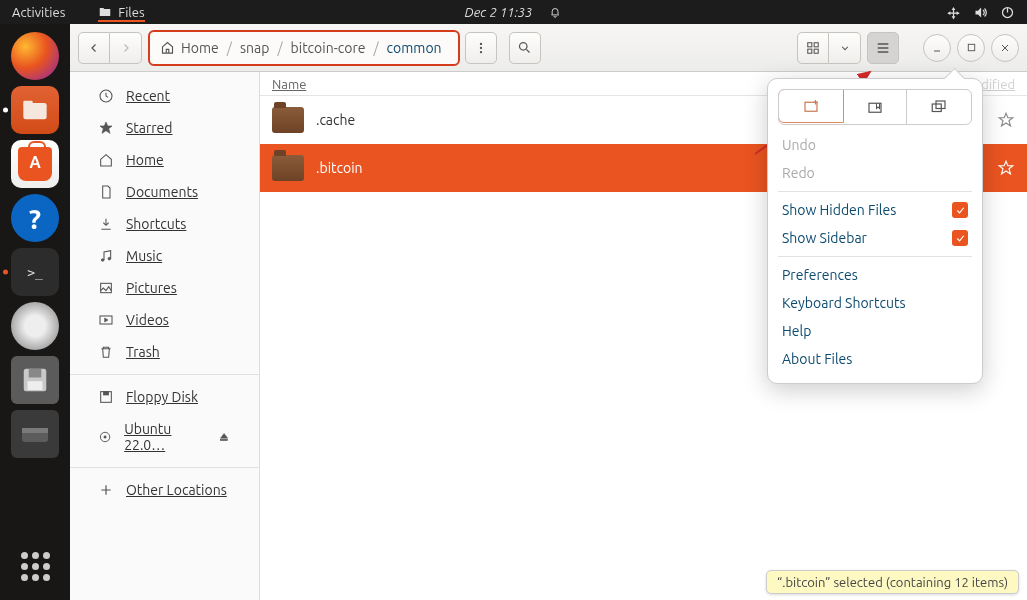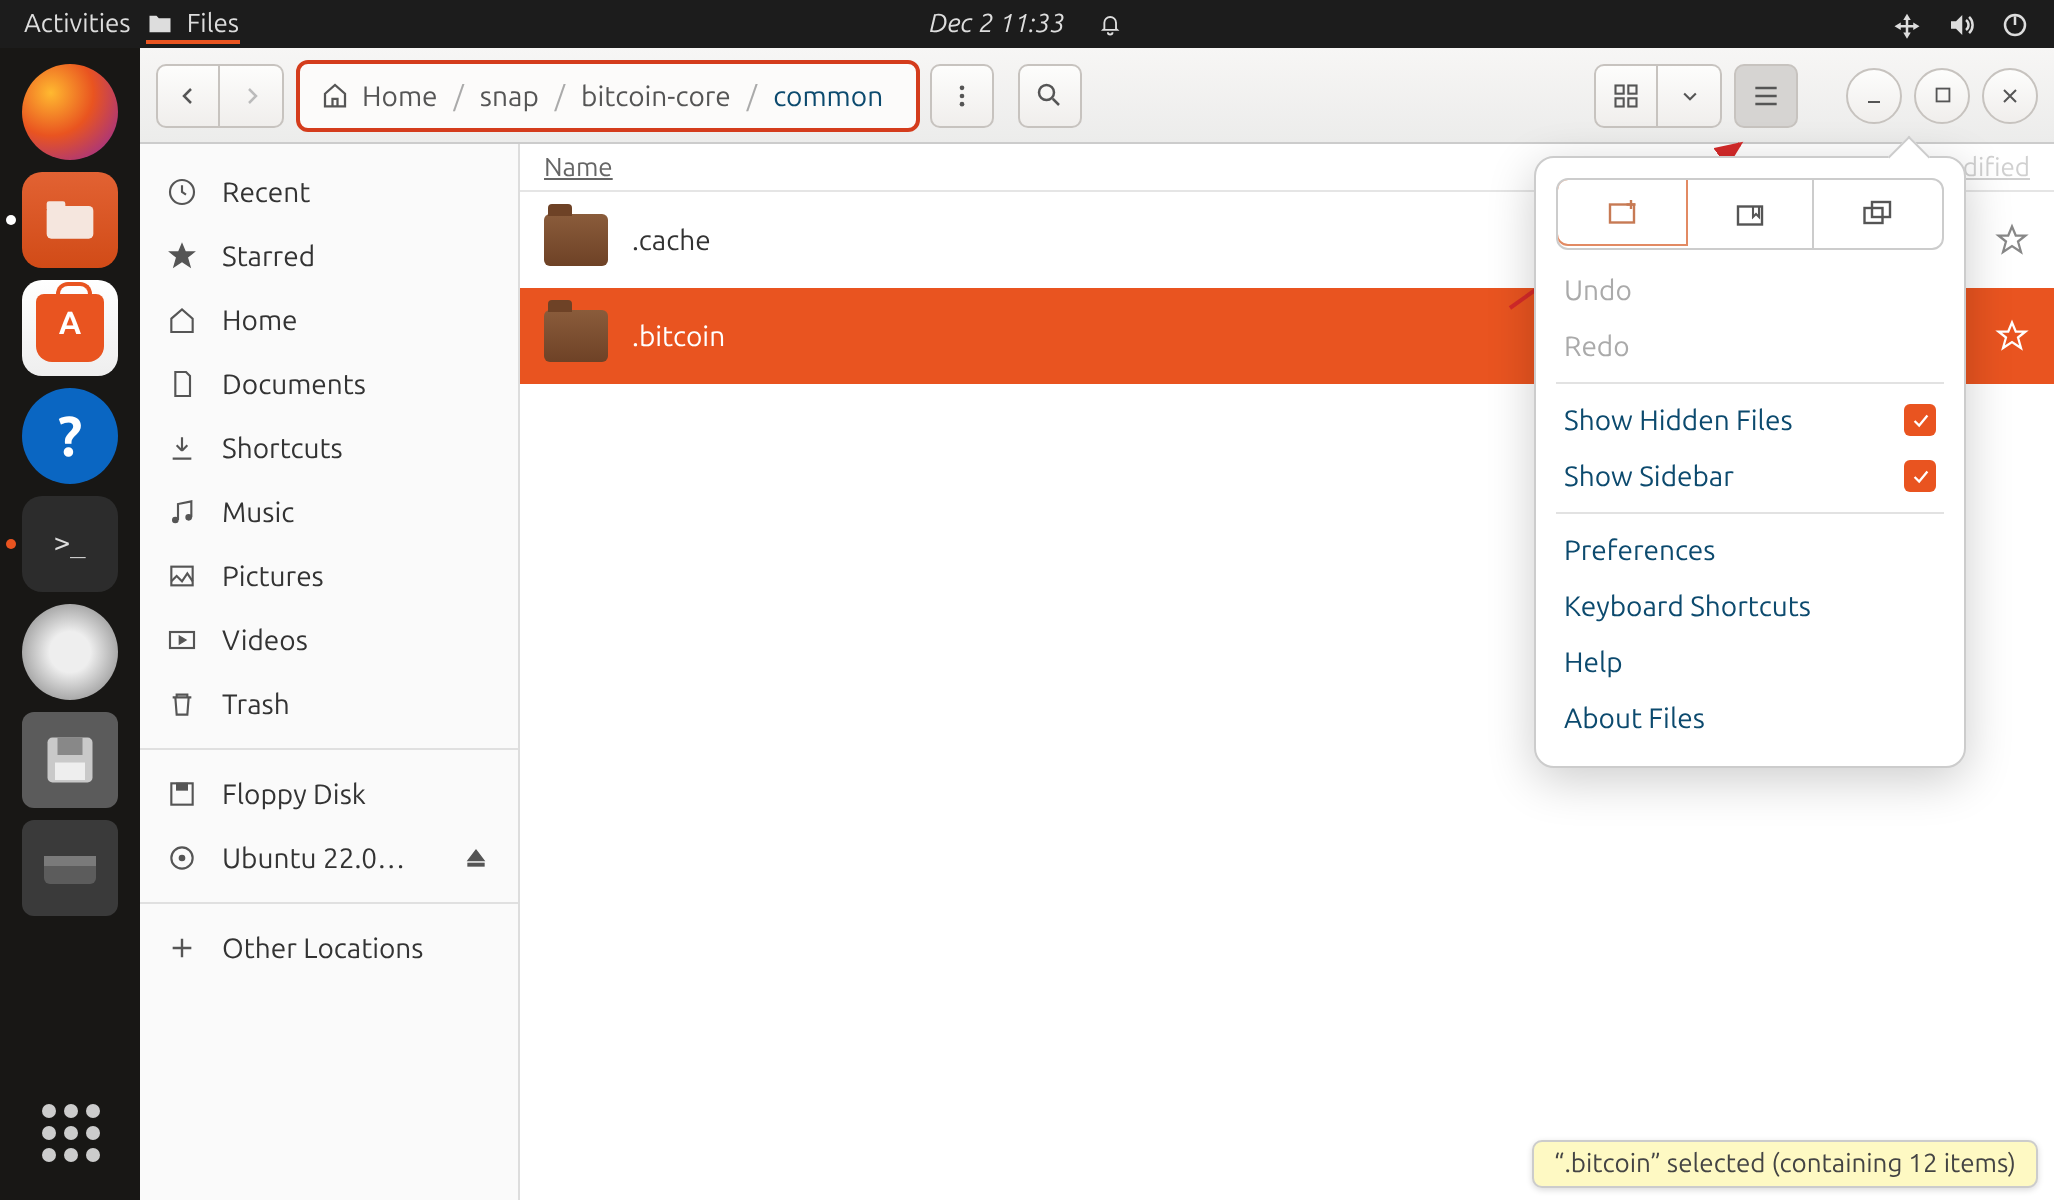--- a/index.html
+++ b/index.html
@@ -1,20 +1,20 @@
 <!DOCTYPE html>
 <html><head>
 <meta charset="utf-8">
 <style>
   * { box-sizing: border-box; margin: 0; padding: 0; font-family: Ubuntu, "Segoe UI", sans-serif; }
   body { width: 1027px; height: 600px; background: #1c1c1c; overflow: hidden; position: relative; font-size: 14px; color: #333; }
 
   
   .topbar { height: 24px; background: #1c1c1c; color: #ddd; display: flex; align-items: center; padding: 0 12px; font-size: 13px; position: relative; }
-  .topbar .left { display: flex; align-items: center; gap: 8px; }
+  .topbar .left { display: flex; align-items: center; gap: 33px; }
   .topbar .center { position: absolute; left: 50%; transform: translateX(-50%); display: flex; align-items: center; gap: 16px; font-style: italic; }
   .topbar .right { margin-left: auto; display: flex; align-items: center; gap: 12px; }
   .topbar svg { fill: #ddd; }
   .active-app { display: flex; align-items: center; gap: 6px; position: relative; }
   .active-app::after { content: ""; position: absolute; bottom: -3px; left: 0; right: 0; height: 2px; background: #e95420; }
 
   
   .dock { position: absolute; left: 0; top: 24px; bottom: 0; width: 70px; background: #181715; display: flex; flex-direction: column; align-items: center; padding-top: 8px; gap: 6px; }
   .dock-item { width: 48px; height: 48px; border-radius: 10px; display: flex; align-items: center; justify-content: center; position: relative; }
   .dock-item.files { background: linear-gradient(#e26233,#d14b17); }
@@ -49,21 +49,21 @@
   .pathbar { flex: 0 0 auto; border: 2px solid #d43c1c; border-radius: 6px; height: 36px; display: flex; align-items: center; padding: 0 10px; color: #555; background: #fcfbfa; }
   .pathseg { padding: 0 6px; color: #555; }
   .pathsep { color: #aaa; padding: 0 2px; }
   .pathseg.current { color: #0c4a6e; font-weight: 400; }
   .spacer { flex: 1; }
   .hamburger.active { background: #d6d4d2; }
 
   
   .bodyrow { flex: 1; display: flex; overflow: hidden; position: relative; }
   .sidebar { width: 190px; background: #fafafa; border-right: 1px solid #ddd; padding: 8px 0; overflow-y: auto; display: flex; flex-direction: column; }
-  .side-item { display: flex; align-items: center; gap: 12px; padding: 8px 13px; color: #333; cursor: pointer; }
+  .side-item { display: flex; align-items: center; gap: 12px; padding: 8px 28px; color: #333; cursor: pointer; text-decoration: underline; }
   .side-item svg { width: 16px; height: 16px; fill: #555; stroke: #555; }
   .side-divider { height: 1px; background: #e0e0e0; margin: 6px 0; }
   .side-item .eject { margin-left: auto; }
 
   .content { flex: 1; display: flex; flex-direction: column; position: relative; background: #fff; }
   .col-header { height: 24px; border-bottom: 1px solid #e5e5e5; display: flex; align-items: center; padding: 0 12px; color: #666; font-size: 13px; text-decoration: underline; }
   .col-header .c1 { width: 360px; }
   .col-header .c2 { flex: 1; text-align: right; padding-right: 50px; }
   .col-header .c3 { width: 104px; text-align: right; }
   .row { height: 48px; display: flex; align-items: center; padding: 0 12px; gap: 12px; }

